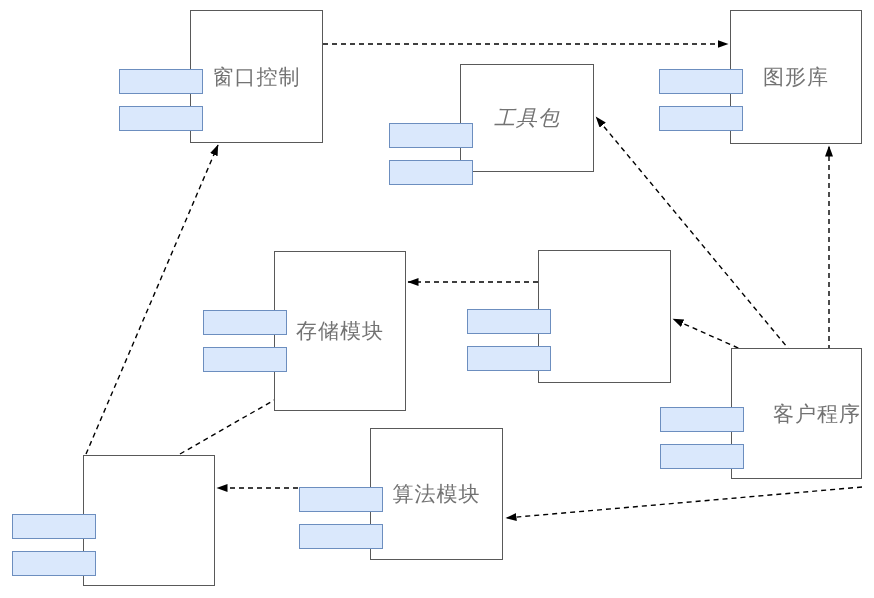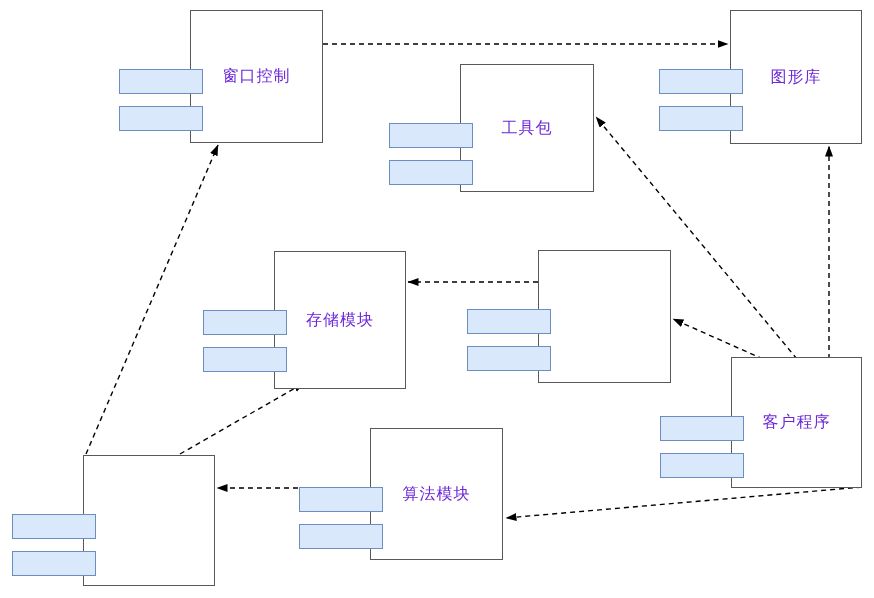--- a/index.html
+++ b/index.html
@@ -31,22 +31,22 @@
   .component {
     position: absolute;
     box-sizing: border-box;
     background: var(--node-fill, #ffffff);
     border: 1.4px solid var(--node-border, #595959);
     display: flex;
     align-items: center;
     justify-content: center;
   }
   .component .label {
-    font-size: 16px;
-    color: #6d28d9;
+    font-size: 21px;
+    color: #737373;
     white-space: nowrap;
     letter-spacing: 1px;
     user-select: none;
   }
   .component .tab {
     position: absolute;
     left: -72px;
     width: 84px;
     height: 25px;
     box-sizing: border-box;
@@ -73,40 +73,40 @@
       <line x1="797" y1="359" x2="596" y2="117" class="edge" marker-end="url(#arrowhead)"></line>
       <line x1="829" y1="359" x2="829" y2="146" class="edge" marker-end="url(#arrowhead)"></line>
       <line x1="538" y1="282" x2="408" y2="282" class="edge" marker-end="url(#arrowhead)"></line>
     </svg>
   <div id="nodes">
       <div class="component" style="left: 190px; top: 10px; width: 133px; height: 133px;">
         <span class="label">窗口控制</span>
         <div class="tab" style="top: 58px;"></div>
         <div class="tab" style="top: 95px;"></div>
       </div>
-      <div class="component" style="left: 460px; top: 64px; width: 134px; height: 128px;">
+      <div class="component" style="left: 460px; top: 64px; width: 134px; height: 108px; font-style: italic;">
         <span class="label">工具包</span>
         <div class="tab" style="top: 58px;"></div>
         <div class="tab" style="top: 95px;"></div>
       </div>
       <div class="component" style="left: 730px; top: 10px; width: 132px; height: 134px;">
         <span class="label">图形库</span>
         <div class="tab" style="top: 58px;"></div>
         <div class="tab" style="top: 95px;"></div>
       </div>
-      <div class="component" style="left: 274px; top: 251px; width: 132px; height: 138px;">
+      <div class="component" style="left: 274px; top: 251px; width: 132px; height: 160px;">
         <span class="label">存储模块</span>
         <div class="tab" style="top: 58px;"></div>
         <div class="tab" style="top: 95px;"></div>
       </div>
       <div class="component" style="left: 538px; top: 250px; width: 133px; height: 133px;">
         <div class="tab" style="top: 58px;"></div>
         <div class="tab" style="top: 95px;"></div>
       </div>
-      <div class="component" style="left: 731px; top: 357px; width: 131px; height: 131px;">
+      <div class="component" style="left: 731px; top: 348px; width: 131px; height: 131px; justify-content: flex-end;">
         <span class="label">客户程序</span>
         <div class="tab" style="top: 58px;"></div>
         <div class="tab" style="top: 95px;"></div>
       </div>
       <div class="component" style="left: 83px; top: 455px; width: 132px; height: 131px;">
         <div class="tab" style="top: 58px;"></div>
         <div class="tab" style="top: 95px;"></div>
       </div>
       <div class="component" style="left: 370px; top: 428px; width: 133px; height: 132px; font-family: Liberation Mono, monospace;">
         <span class="label">算法模块</span>

